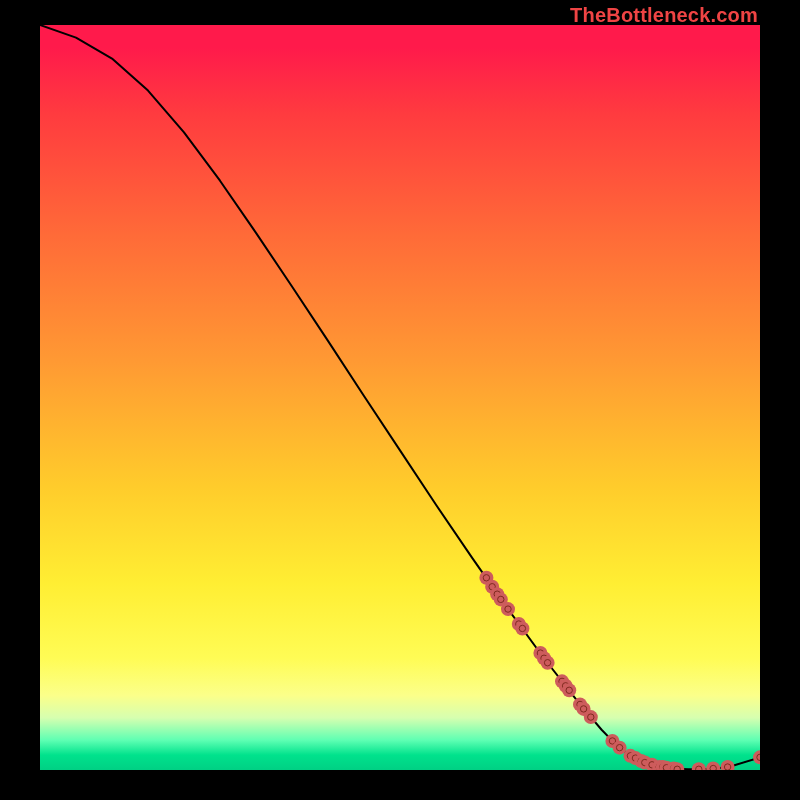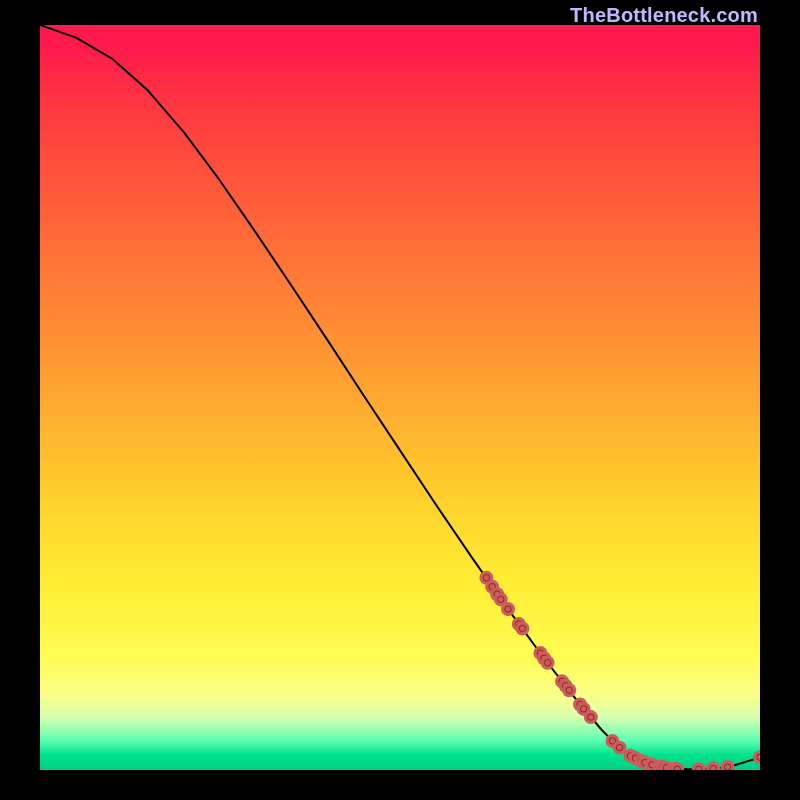--- a/index.html
+++ b/index.html
@@ -41,21 +41,21 @@
       #d6ffb0 93%,
       #5effb3 96%,
       #00e28c 98%,
       #00d084 100%
     );
   }
   .watermark {
     position: absolute;
     top: 4px;
     right: 42px;
-    color: #c4b5fd;
+    color: #ef4444;
     font-size: 20px;
     font-weight: 600;
     letter-spacing: 0.2px;
     user-select: none;
   }
   svg.curve {
     position: absolute;
     inset: 0;
     width: 100%;
     height: 100%;

